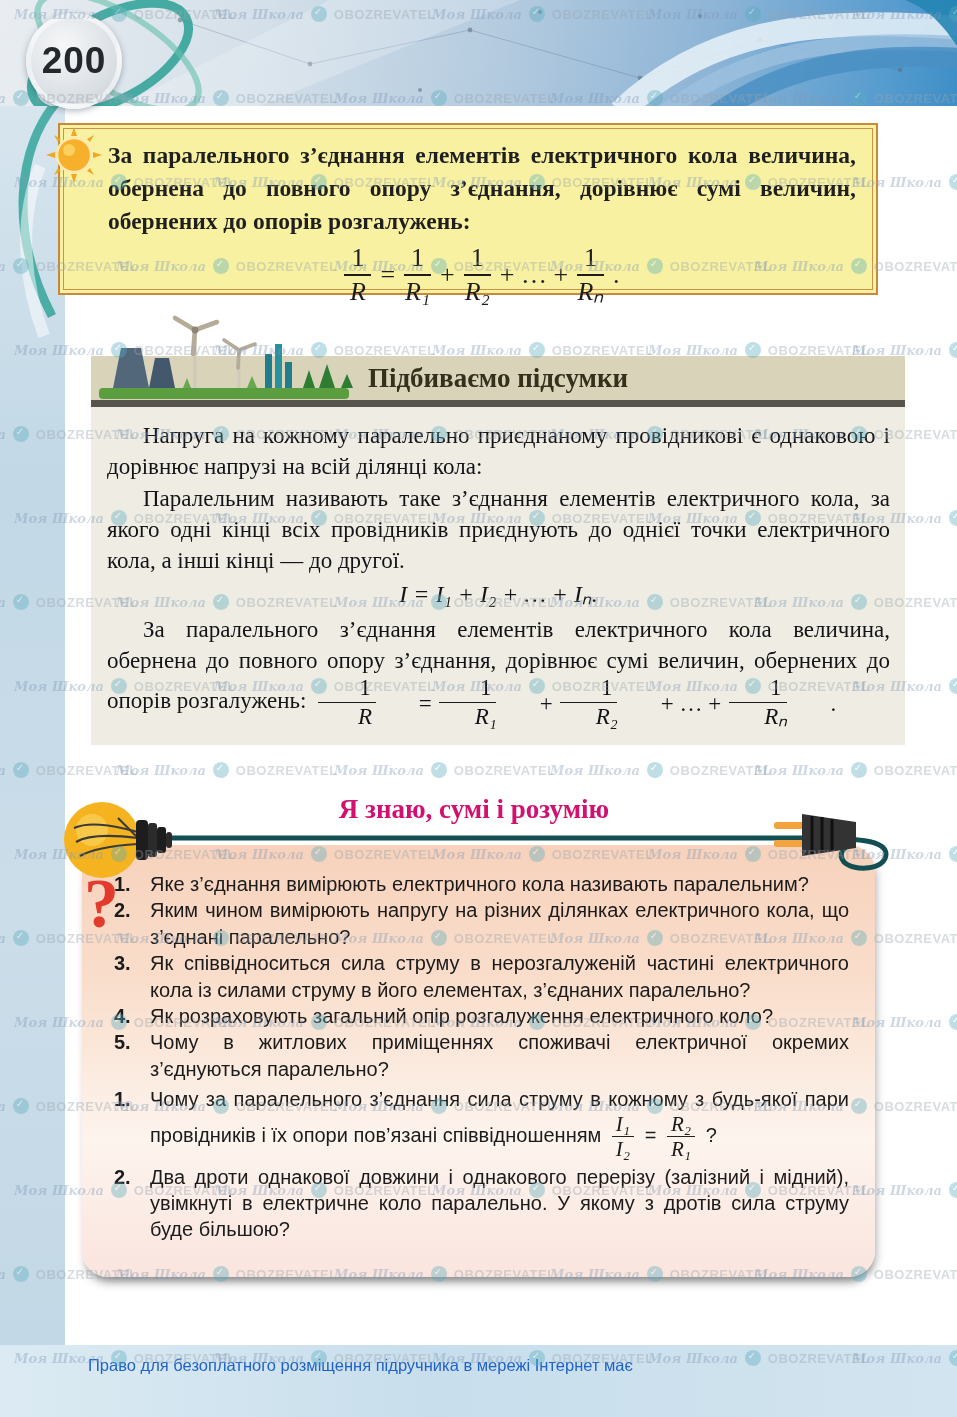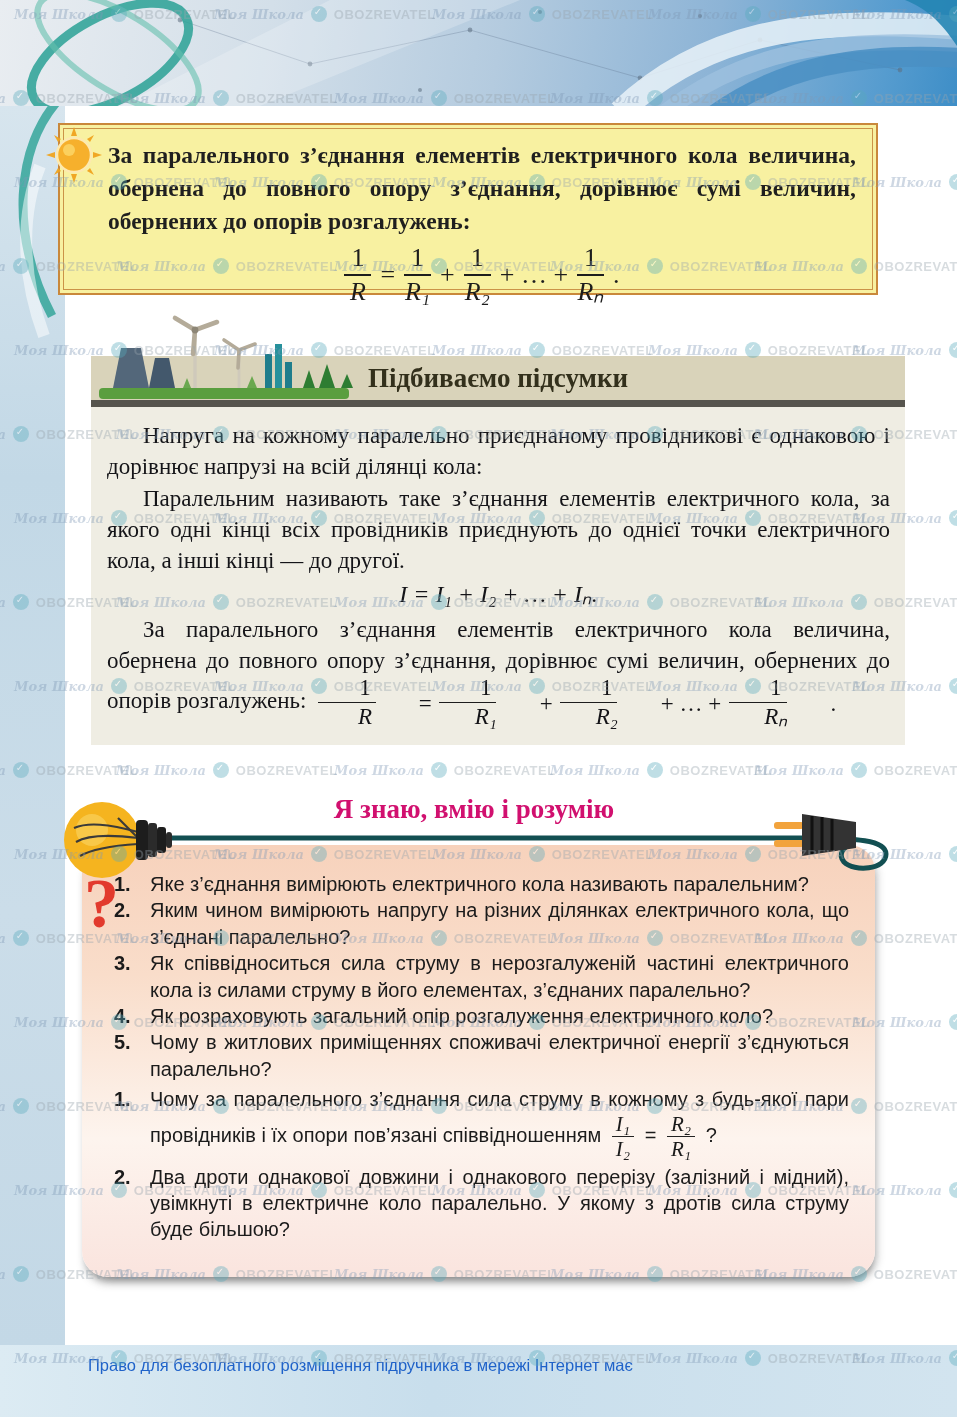--- a/index.html
+++ b/index.html
@@ -105,20 +105,23 @@
       <polygon points="120,106 330,0 520,0 260,106" fill="rgba(255,255,255,.22)"></polygon>
       <path d="M620,112 C 700,36 800,14 960,28" stroke="#e9f2f8" stroke-width="24" fill="none" opacity=".85"></path>
       <path d="M660,116 C 740,52 830,36 960,44" stroke="#9dc1de" stroke-width="16" fill="none" opacity=".8"></path>
       <path d="M710,118 C 780,66 860,52 960,58" stroke="#4a8fc3" stroke-width="20" fill="none" opacity=".85"></path>
       <path d="M905,0 L957,0 L957,46 C 940,20 925,8 905,0 Z" fill="#2585b4" opacity=".9"></path>
       <ellipse cx="110" cy="58" rx="86" ry="42" fill="none" stroke="#2aa195" stroke-width="9" opacity=".85" transform="rotate(-28 110 58)"></ellipse>
       <ellipse cx="118" cy="52" rx="92" ry="38" fill="none" stroke="#64bfae" stroke-width="6" opacity=".6" transform="rotate(32 118 52)"></ellipse>
     </svg>
   </div>
 
+  <div class="pagecircle">
+    <span>200</span>
+  </div>
 
   <div class="leftstrip">
     <svg class="deco-svg" style="left:0;top:0" width="65" height="260">
       <path d="M62,-10 C 14,40 10,130 52,210" stroke="#2aa195" stroke-width="9" fill="none" opacity=".8"></path>
       <path d="M40,60 C 20,110 22,170 44,230" stroke="#ffffff" stroke-width="12" fill="none" opacity=".5"></path>
     </svg>
   </div>
 
   <section class="hlbox">
     <svg class="sun" viewBox="0 0 56 56">
@@ -223,21 +226,21 @@
               <span class="fn">1</span>
               <span class="fd">Rₙ</span>
             </span>
           <span class="fop">.</span>
         </span>
       </p>
     </div>
   </section>
 
   <section class="know">
-    <div class="know-title">Я знаю, вмію і розумію</div>
+    <div class="know-title">Я знаю, сумі і розумію</div>
 
     <svg class="cord-svg" viewBox="0 0 832 140">
       <path d="M112 50 H 742" stroke="#124f52" stroke-width="5" fill="none"></path>
       <path d="M742 50 C 800 50, 828 52, 828 66 C 828 82, 796 84, 786 74 C 780 67, 784 58, 796 56" stroke="#124f52" stroke-width="5" fill="none"></path>
       <g>
         <rect x="716" y="34" width="30" height="7" rx="3" fill="#f2a33c"></rect>
         <rect x="716" y="52" width="30" height="7" rx="3" fill="#f2a33c"></rect>
         <path d="M744,26 L744,68 L798,60 L798,34 Z" fill="#333333"></path>
         <line x1="754" y1="28" x2="754" y2="66" stroke="#111" stroke-width="3"></line>
         <line x1="764" y1="29" x2="764" y2="64" stroke="#111" stroke-width="3"></line>
@@ -273,21 +276,21 @@
       <div class="q-item">
         <span class="q-num">3.</span>
         <span class="q-text">Як співвідноситься сила струму в нерозгалуженій частині електричного кола із силами струму в його елементах, з’єднаних паралельно?</span>
       </div>
       <div class="q-item">
         <span class="q-num">4.</span>
         <span class="q-text">Як розраховують загальний опір розгалуження електричного коло?</span>
       </div>
       <div class="q-item">
         <span class="q-num">5.</span>
-        <span class="q-text">Чому в житлових приміщеннях споживачі електричної енергії з’єднуються паралельно?</span>
+        <span class="q-text">Чому в житлових приміщеннях споживачі електричної окремих з’єднуються паралельно?</span>
       </div>
 
 
       <div class="ex-item">
         <span class="q-num">1.</span>
         <span class="q-text">
           <span>Чому за паралельного з’єднання сила струму в кожному з будь-якої пари провідників і їх опори пов’язані співвідношенням</span>
           <span class="ifrac">
               <span class="fn">I₁</span>
               <span class="fd">I₂</span>

